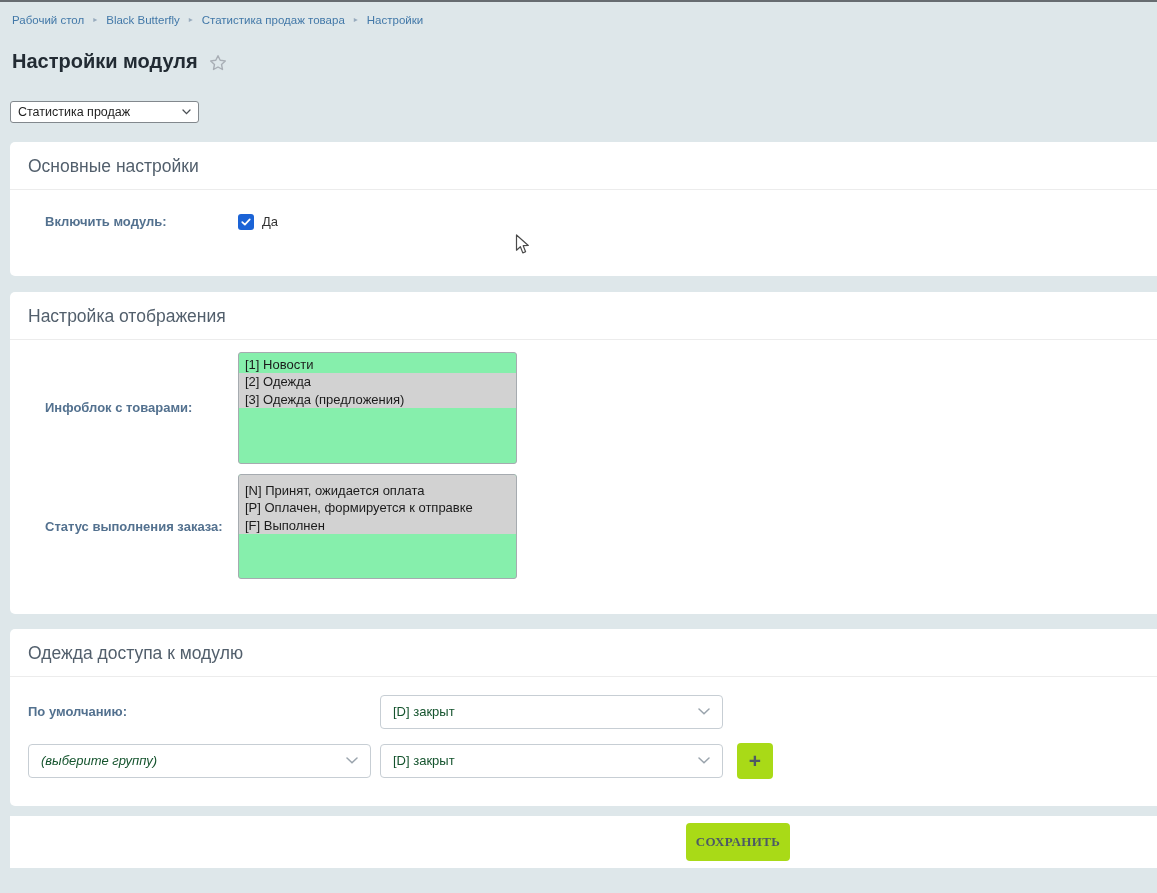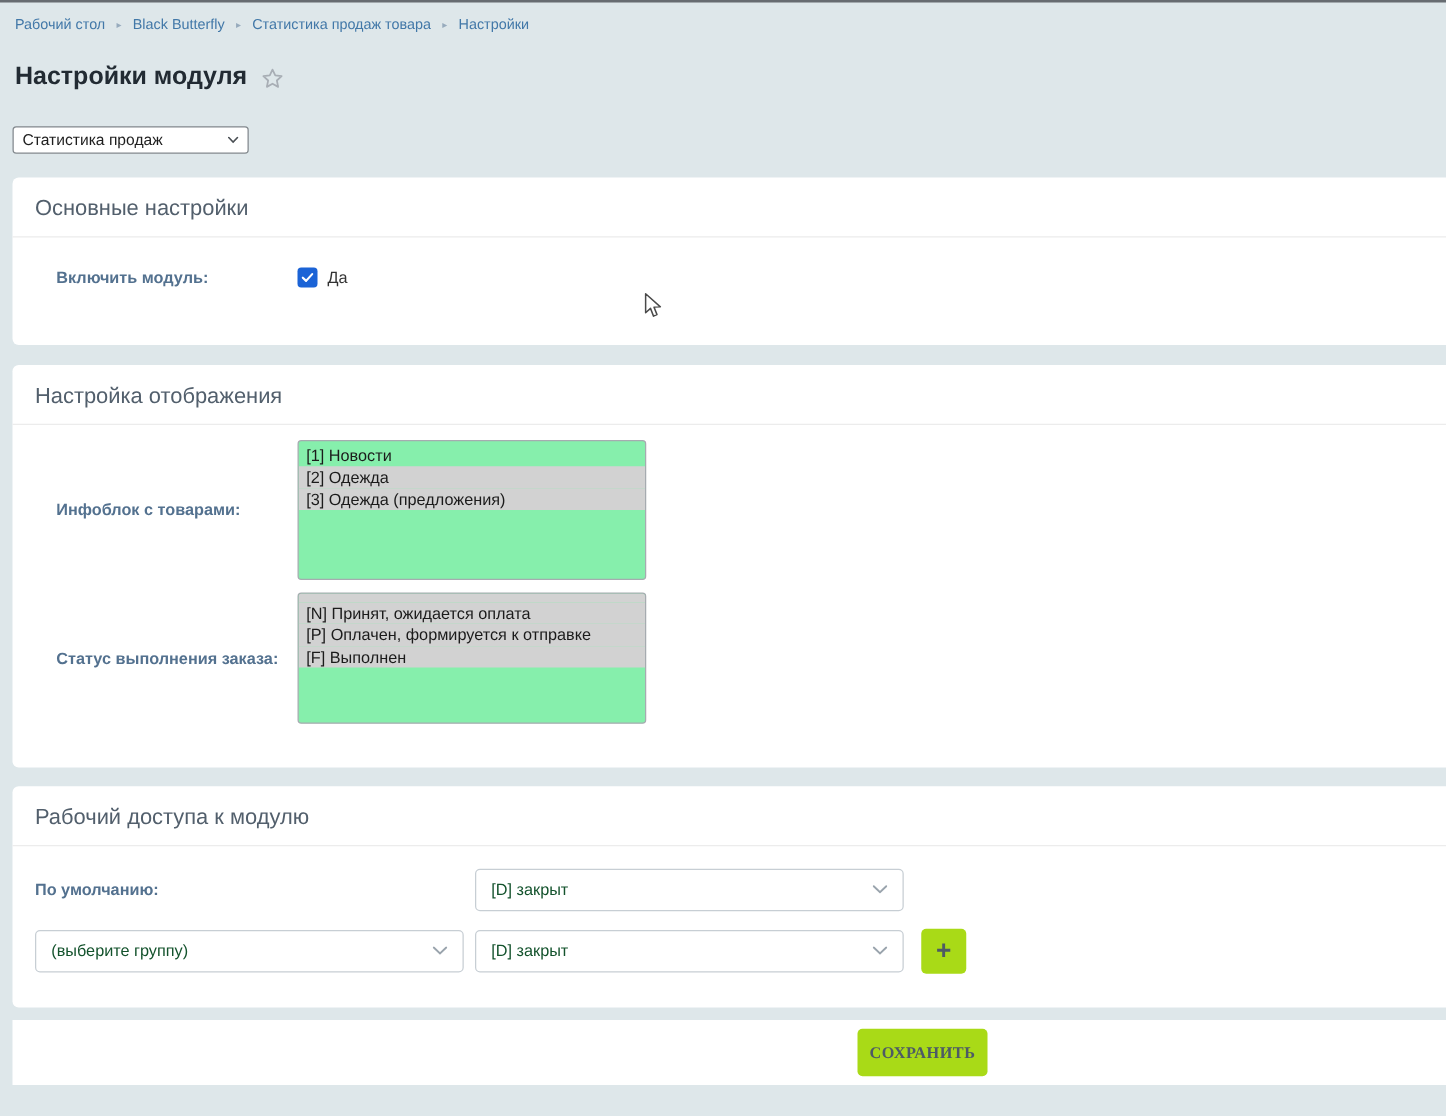--- a/index.html
+++ b/index.html
@@ -59,21 +59,21 @@
   .opt.selected { background:#d2d2d2; }
 
   
   .access-row { display:flex; align-items:center; padding-left:18px; }
   .access-row-default { margin-top:18px; }
   .access-row-default .form-label { width:352px; }
   .access-row-group { margin-top:14px; padding-bottom:27px; }
   .sel { width:343px; height:34px; background:#fff; border:1px solid #c7ced4; border-radius:4px;
     display:flex; align-items:center; justify-content:space-between; padding:0 12px;
     font-size:13px; color:#14532d; cursor:pointer; }
-  .sel-group { margin-right:9px; }
+  .sel-group { margin-right:9px;font-style:italic; }
   .add-btn { width:36px; height:36px; margin-left:14px; background:#a9da17; border:none;
     border-radius:4px; color:#4e5a64; font-size:21px; font-weight:bold; line-height:1;
     display:flex; align-items:center; justify-content:center; cursor:pointer; font-family:inherit; }
 
   
   .savebar { margin:10px 0 0 10px; height:52px; background:#fff; }
   .save-btn { margin:7px 0 0 676px; width:104px; height:38px; background:#a9da17; border:none;
     border-radius:4px; color:#4d5a66; font-weight:bold; font-size:13px; letter-spacing:.4px;
     cursor:pointer; font-family:Liberation Serif, serif; }
 
@@ -151,21 +151,21 @@
 
           <div class="opt selected">[P] Оплачен, формируется к отправке</div>
 
           <div class="opt selected">[F] Выполнен</div>
         </div>
     </div>
   </div>
 </section>
 
 <section class="card card-access">
-  <div class="card-header">Рабочий доступа к модулю</div>
+  <div class="card-header">Одежда доступа к модулю</div>
   <div class="access-row access-row-default">
     <span class="form-label">По умолчанию:</span>
     <div class="sel">
       <span>[D] закрыт</span>
       <svg width="12" height="7" viewBox="0 0 12 7">
         <path d="M1 1 L6 5.8 L11 1" fill="none" stroke="#9aa4ad" stroke-width="1.5" stroke-linecap="round"></path>
       </svg>
     </div>
   </div>
   <div class="access-row access-row-group">

